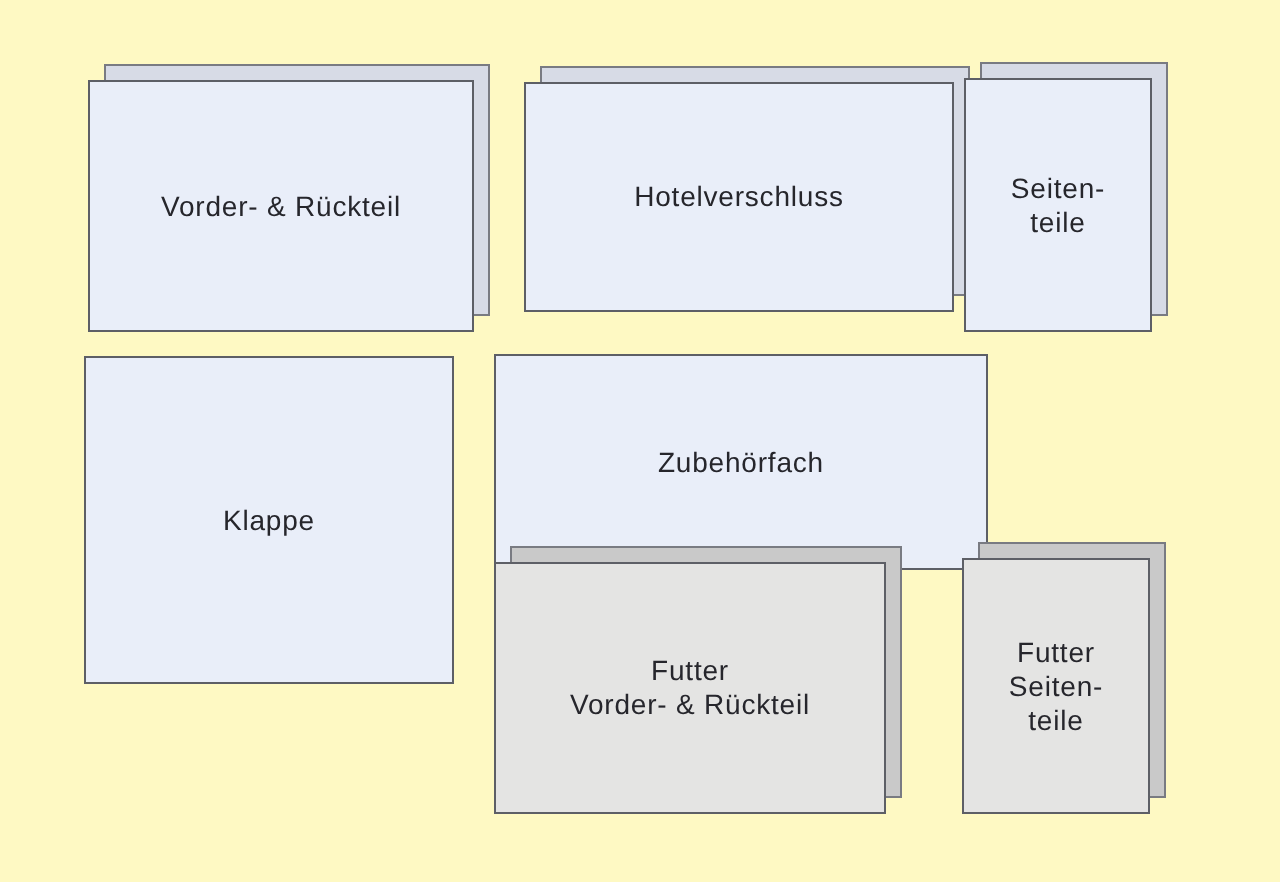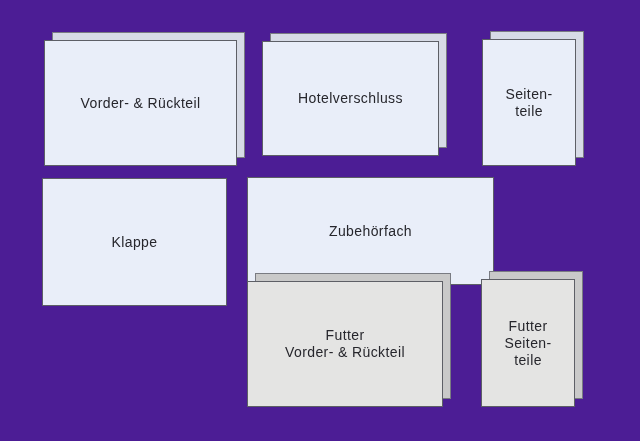--- a/index.html
+++ b/index.html
@@ -1,20 +1,20 @@
 <!DOCTYPE html>
 <html><head>
 <meta charset="utf-8">
 <style>
   html, body { margin: 0; padding: 0; }
   .canvas {
     position: relative;
     width: 640px;
     height: 441px;
-    background: #4c1d95;
+    background: #fef9c3;
     font-family: "Liberation Sans", sans-serif;
     overflow: hidden;
   }
   .piece { position: absolute; }
   .sheet {
     position: absolute;
     inset: 0;
     box-sizing: border-box;
     border: 1px solid #5d5f66;
   }
@@ -34,23 +34,23 @@
   .label {
     white-space: pre-line;
     text-align: center;
     color: #26262c;
     font-size: 14px;
     line-height: 17px;
     letter-spacing: 0.4px;
   }
   
   .p-vorder-rueckteil        { left: 44px;  top: 40px;  width: 193px; height: 126px; }
-  .p-hotelverschluss         { left: 262px; top: 41px;  width: 177px; height: 115px; }
+  .p-hotelverschluss         { left: 262px; top: 41px;  width: 177px; height: 115px; padding-left: 38px; }
   .p-seitenteile             { left: 482px; top: 39px;  width: 94px;  height: 127px; }
-  .p-klappe                  { left: 42px;  top: 178px; width: 185px; height: 128px; }
+  .p-klappe                  { left: 42px;  top: 178px; width: 185px; height: 164px; }
   .p-zubehoerfach            { left: 247px; top: 177px; width: 247px; height: 108px; }
   .p-futter-vorder-rueckteil { left: 247px; top: 281px; width: 196px; height: 126px; }
   .p-futter-seitenteile      { left: 481px; top: 279px; width: 94px;  height: 128px; }
 </style>
 </head>
 <body>
 
 <div class="canvas">
 
   <div class="piece blue p-vorder-rueckteil">

